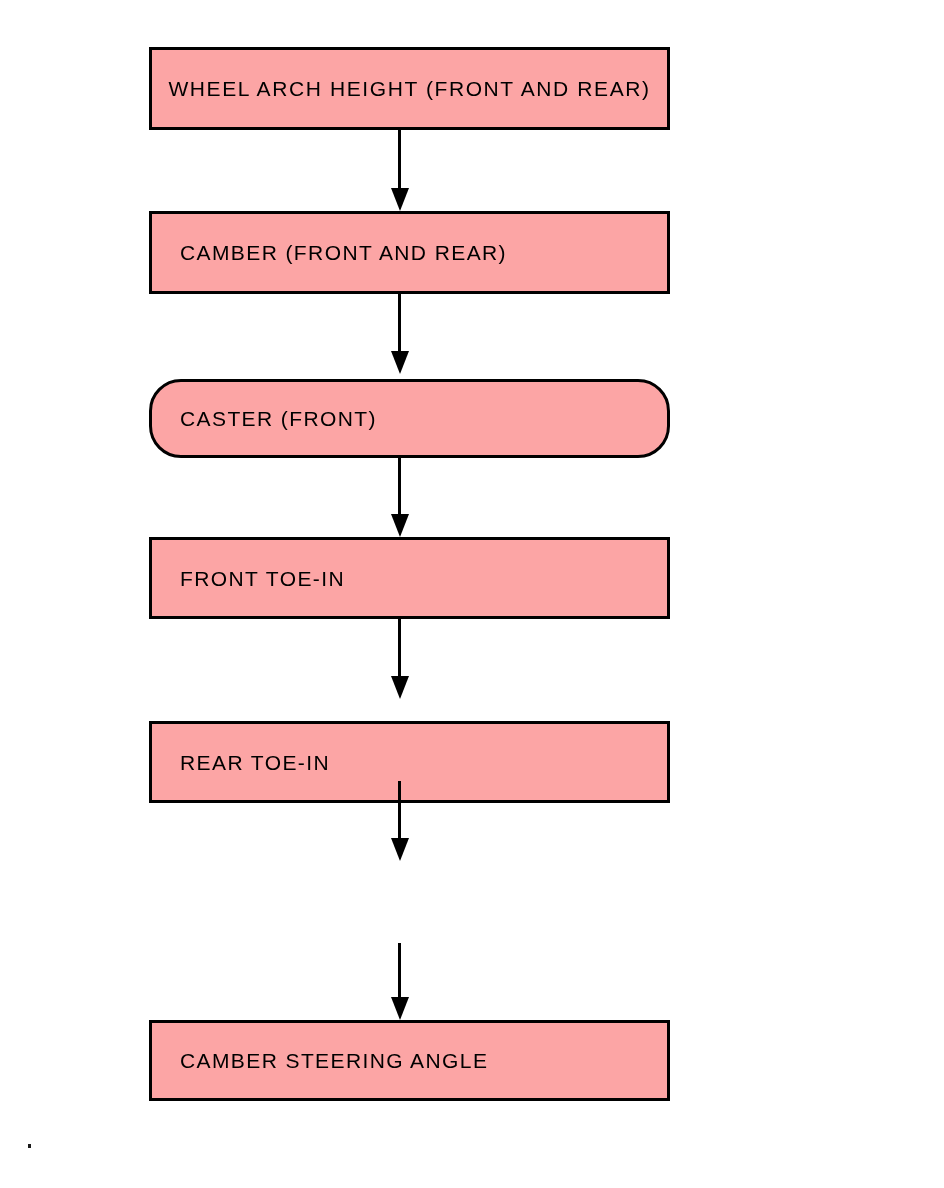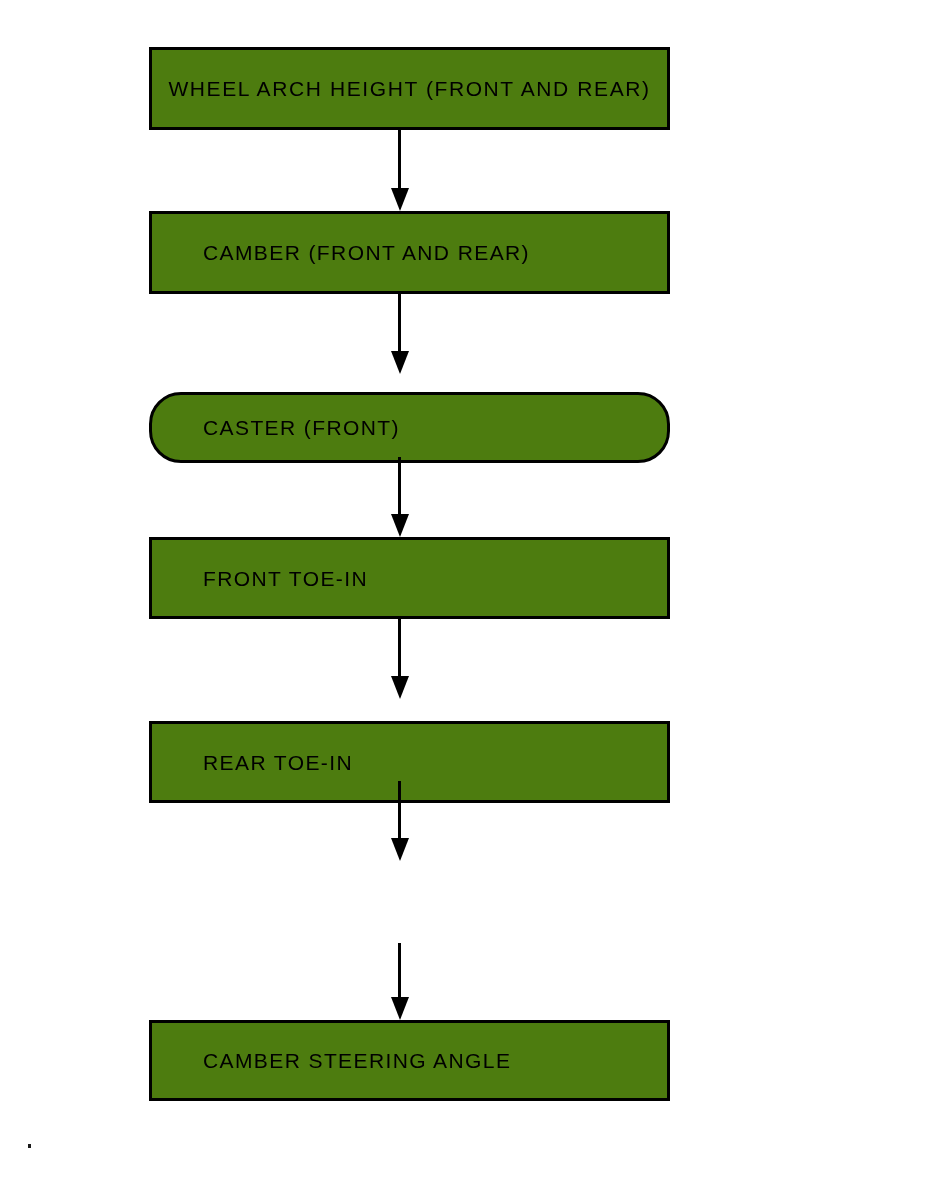--- a/index.html
+++ b/index.html
@@ -23,46 +23,46 @@
     height: 1188px;
   }
 
   .node {
     position: absolute;
     left: 149px;
     width: 521px;
     height: 80px;
     box-sizing: border-box;
     border: 3px solid #000000;
-    background: #4d7c0f;
+    background: #fca5a5;
     display: flex;
     align-items: center;
   }
 
   .node-label {
     font-size: 21px;
     line-height: 1;
     color: #000000;
     letter-spacing: 1.4px;
     white-space: nowrap;
     font-weight: 400;
-    padding-left: 51px;
+    padding-left: 28px;
   }
 
   .node.center .node-label {
     padding-left: 0;
     width: 100%;
     text-align: center;
     letter-spacing: 1.6px;
   }
 
   
   .node.n0 { top: 47px;   height: 83px; }
   .node.n1 { top: 211px;  height: 83px; }
-  .node.n2 { top: 392px;  height: 71px; border-radius: 32px; }
+  .node.n2 { top: 379px;  height: 79px; border-radius: 32px; }
   .node.n3 { top: 537px;  height: 82px; }
   .node.n4 { top: 721px;  height: 82px; }
   .node.n5 { top: 861px;  height: 82px; }
   .node.n6 { top: 1020px; height: 81px; }
 
   .connector {
     position: absolute;
     left: 390px;
     width: 20px;
   }

